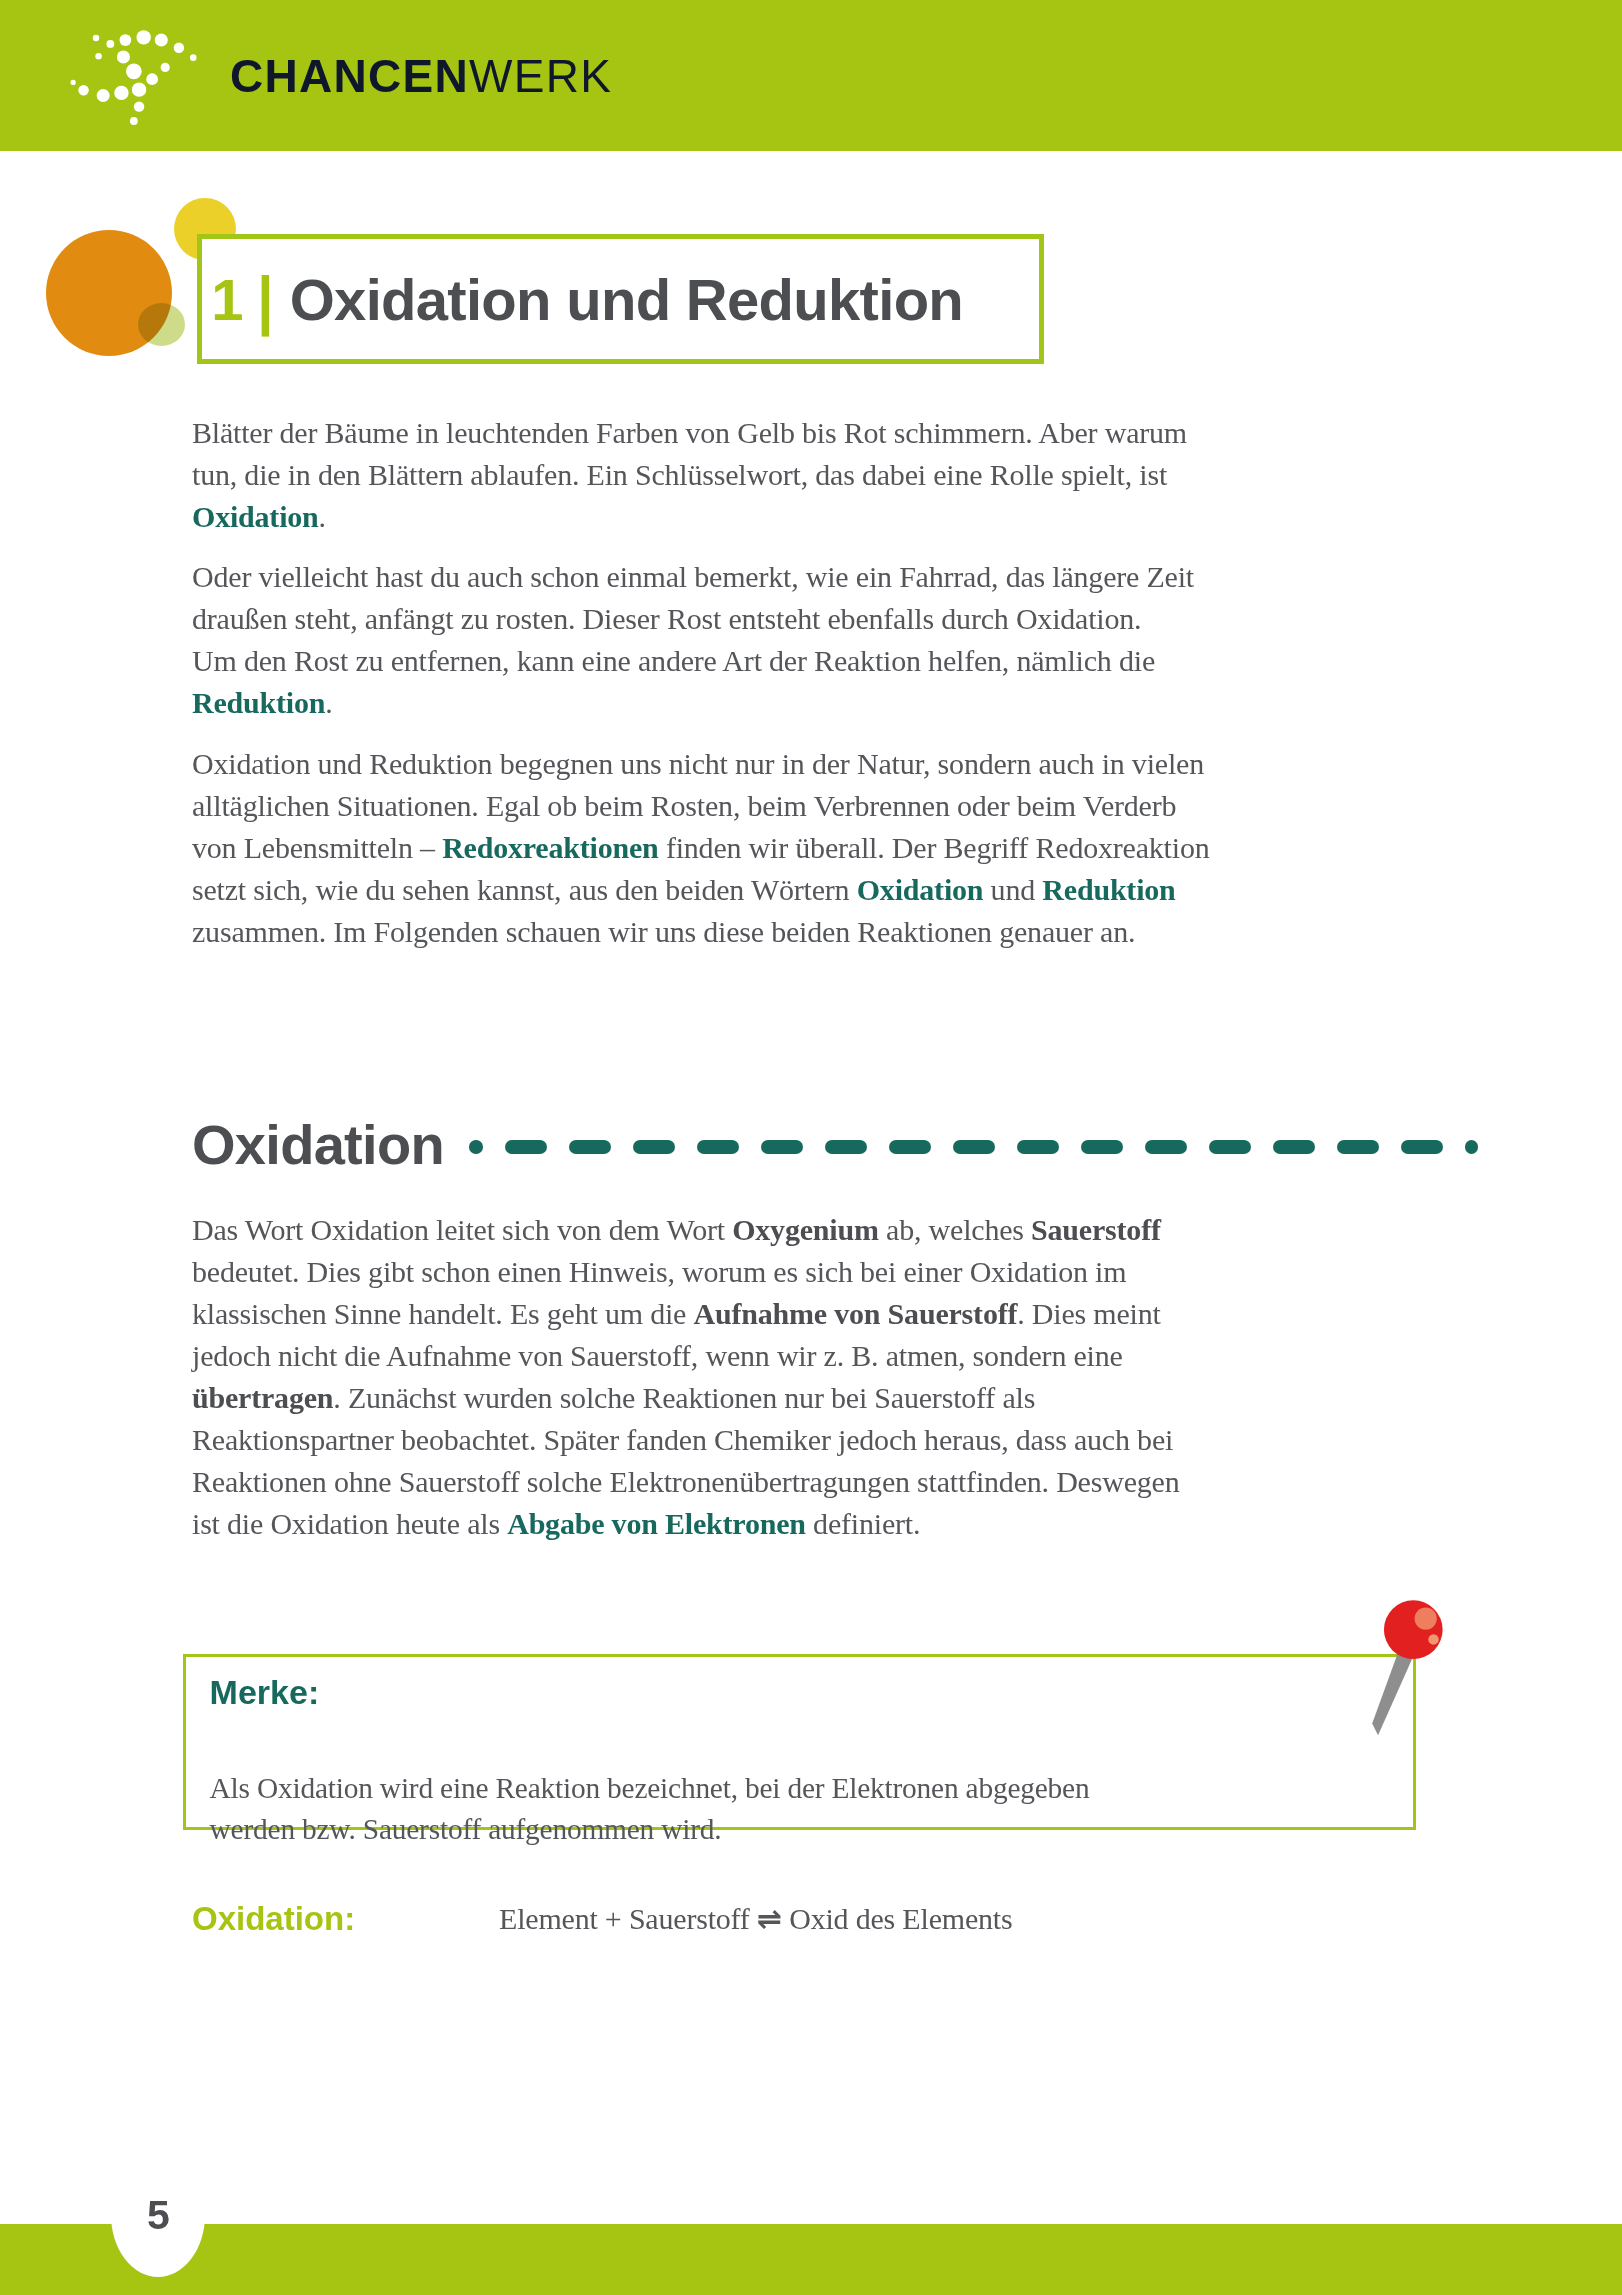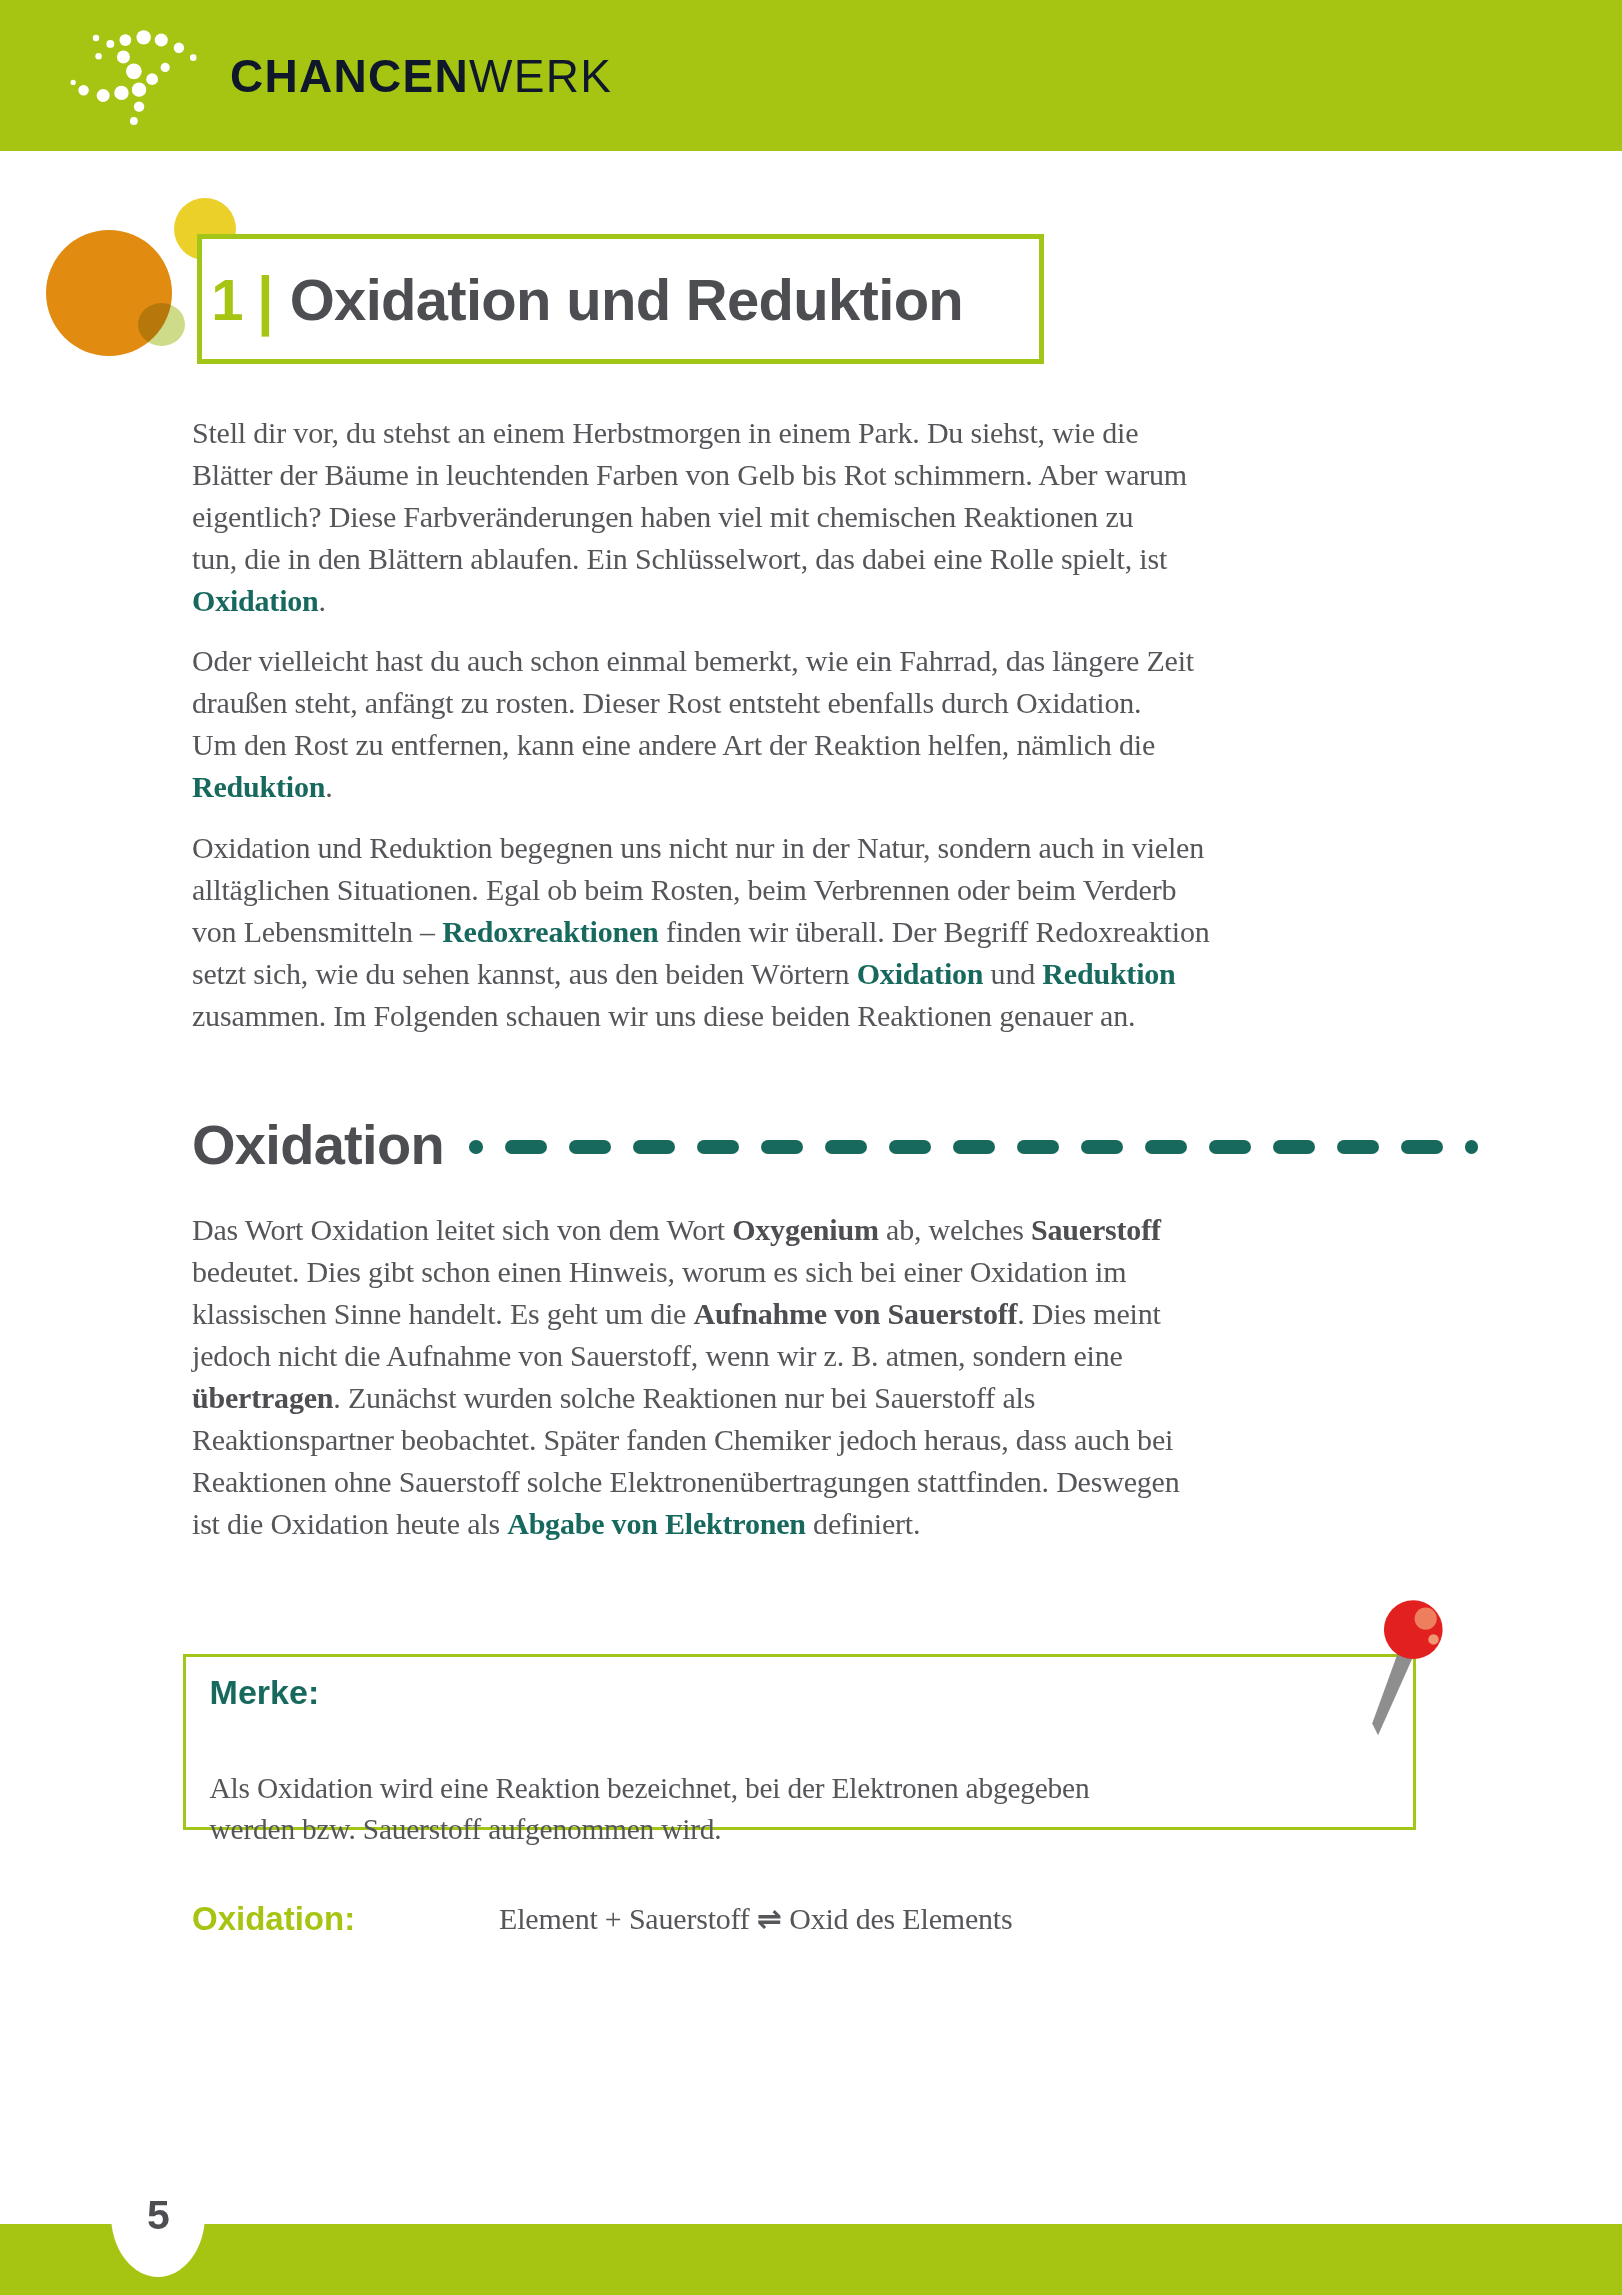--- a/index.html
+++ b/index.html
@@ -110,23 +110,21 @@
 
   <div class="title-box">
     <span class="title-number">1</span>
     <span class="title-sep">|</span>
     <span class="title-text">Oxidation und Reduktion</span>
   </div>
   <div class="circle c-lightgreen"></div>
 
   <div class="flow" style="top:412px;">
       <div class="para">
-        <div class="line"><span class="seg">Stell dir vor, du stehst an einem Herbstmorgen in einem Park. Du siehst, wie die</span></div>
         <div class="line"><span class="seg">Blätter der Bäume in leuchtenden Farben von Gelb bis Rot schimmern. Aber warum</span></div>
-        <div class="line"><span class="seg">eigentlich? Diese Farbveränderungen haben viel mit chemischen Reaktionen zu</span></div>
         <div class="line"><span class="seg">tun, die in den Blättern ablaufen. Ein Schlüsselwort, das dabei eine Rolle spielt, ist</span></div>
         <div class="line"><span class="seg tb">Oxidation</span><span class="seg">.</span></div>
       </div>
       <div class="para">
         <div class="line"><span class="seg">Oder vielleicht hast du auch schon einmal bemerkt, wie ein Fahrrad, das längere Zeit</span></div>
         <div class="line"><span class="seg">draußen steht, anfängt zu rosten. Dieser Rost entsteht ebenfalls durch Oxidation.</span></div>
         <div class="line"><span class="seg">Um den Rost zu entfernen, kann eine andere Art der Reaktion helfen, nämlich die</span></div>
         <div class="line"><span class="seg tb">Reduktion</span><span class="seg">.</span></div>
       </div>
       <div class="para">

